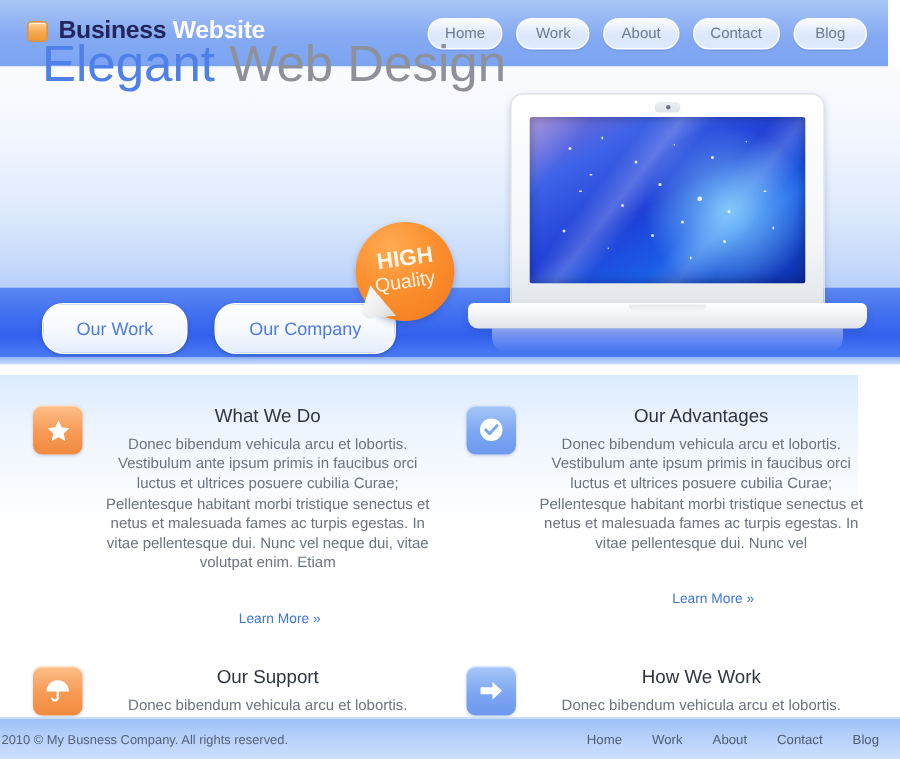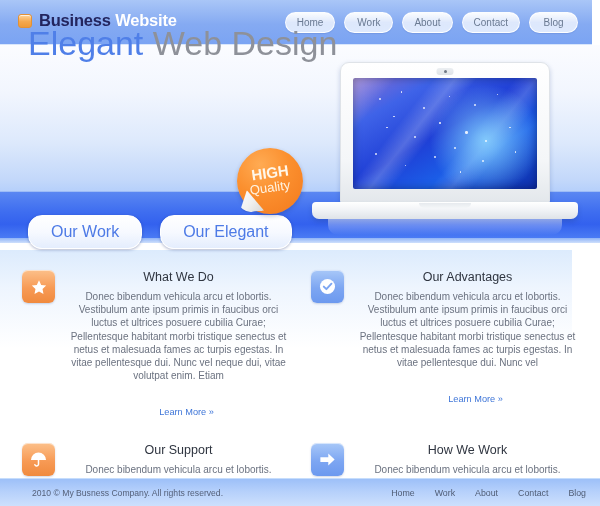--- a/index.html
+++ b/index.html
@@ -63,21 +63,21 @@
     position: absolute; left: 0; top: 238px; width: 600px; height: 5px;
     background: linear-gradient(to bottom, #8fb3f7 0%, #cfe0fc 100%);
   }
   .cta-row { position: absolute; left: 28px; top: 202px; display: flex; gap: 18px; z-index: 6; }
   .cta {
     height: 27px; padding: 16px 22px; border-radius: 14px;
     background: linear-gradient(to bottom, #ffffff 0%, #f6f9ff 52%, #e4edfd 100%);
     border: 1px solid #ffffff;
     box-shadow: 0 1px 3px rgba(20,40,110,.35);
     display: flex; align-items: center; justify-content: center;
-    font-size: 16px; color: #4d7ae6; white-space: nowrap; margin-top: 13px;
+    font-size: 12px; color: #4d7ae6; white-space: nowrap;
   }
 
   
   .sticker { position: absolute; left: 237px; top: 148px; width: 66px; height: 66px; z-index: 7; }
   .sticker-circle {
     position: absolute; inset: 0; border-radius: 50%;
     background: radial-gradient(circle at 35% 25%, #ffab53 0%, #fb8f2e 45%, #f3791c 100%);
     box-shadow: 0 2px 4px rgba(40,60,120,.3);
   }
   .sticker-peel {
@@ -144,21 +144,21 @@
   .ftitle { font-size: 12.5px; color: #2f3540; margin: 0 0 6px; font-weight: normal; }
   .fbody { font-size: 10px; line-height: 13.2px; color: #6b7280; }
   .flink { display: inline-block; margin-top: 25px; font-size: 9.2px; color: #3f76d8; text-decoration: none; padding-left: 16px; }
 
   
   .footer {
     position: absolute; left: 0; top: 478px; width: 600px; height: 28px;
     background: linear-gradient(to bottom, #9dc0f8 0%, #b5d0fb 45%, #cde0fd 100%);
     border-top: 1px solid #c6ddfc;
   }
-  .copyright { position: absolute; left: 32px; top: 9px; font-size: 8.6px; color: #55617a; }
+  .copyright { position: absolute; left: 1px; top: 9px; font-size: 8.6px; color: #55617a; }
   .fnav { position: absolute; right: 14px; top: 9px; display: flex; gap: 20px; }
   .fnav a { font-size: 8.8px; color: #4f5c74; text-decoration: none; white-space: nowrap; }
 </style>
 </head>
 <body>
 
 <div id="page">
 
   <div class="header">
     <div class="logo">
@@ -211,21 +211,21 @@
     </div>
     <div class="reflect"></div>
   </div>
 
   <div class="hero-band"></div>
   <div class="hero-blue"></div>
   <div class="hero-blue-edge"></div>
 
   <div class="cta-row">
     <div class="cta">Our Work</div>
-    <div class="cta">Our Elegant</div>
+    <div class="cta">Our Company</div>
   </div>
 
   <div class="sticker">
     <div class="sticker-circle"></div>
     <div class="sticker-t1">HIGH</div>
     <div class="sticker-t2">Quality</div>
     <div class="sticker-peel"></div>
   </div>
 
   <div class="content">

